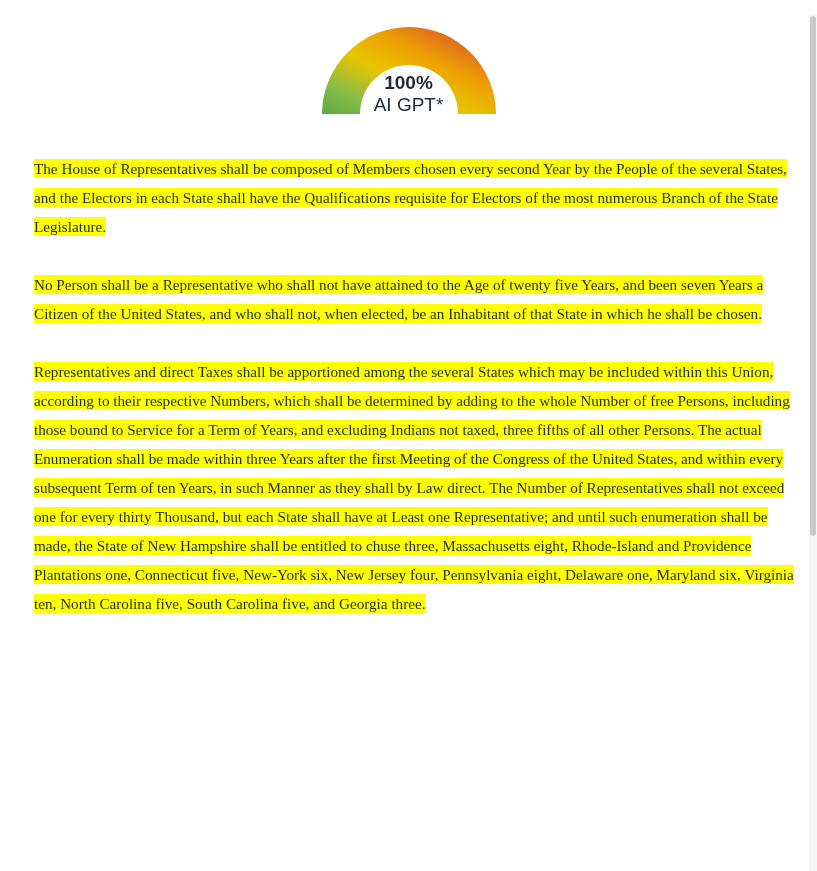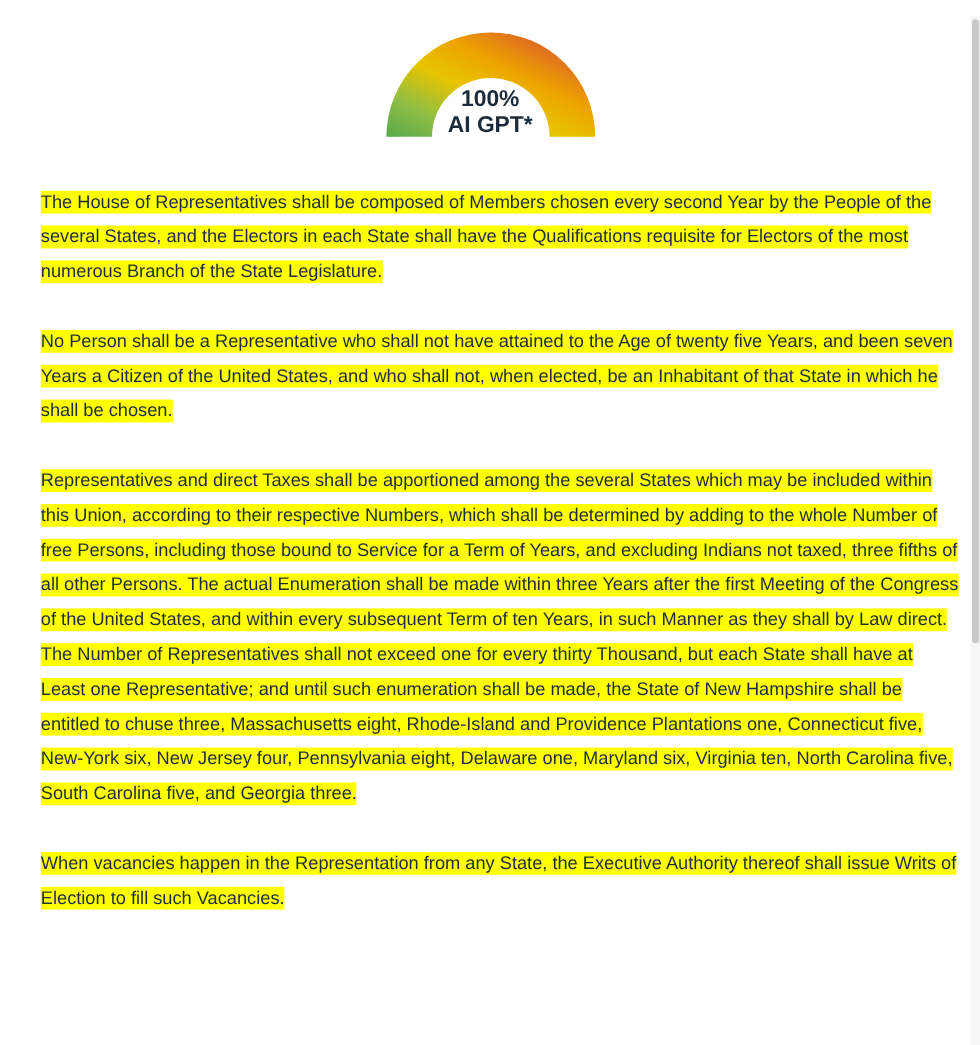--- a/index.html
+++ b/index.html
@@ -55,29 +55,30 @@
     line-height: 1.15;
     margin-top: 20px;
   }
   .gauge-pct {
     font-size: 19px;
     font-weight: bold;
     color: #1c2b39;
   }
   .gauge-sub {
     font-size: 19px;
-    font-weight: bold;
+    font-weight: normal;
     color: #1c2b39;
   }
 
   .text-body {
     margin: 36px 16px 0 34px;
     font-size: 15.2px;
     line-height: 29px;
     color: #1f2d3a;
+    font-family: Liberation Serif, serif;
   }
   .para {
     margin: 0 0 29px 0;
   }
   .para:last-child {
     margin-bottom: 0;
   }
   .hl {
     background: #ffff00;
     box-decoration-break: clone;
@@ -128,20 +129,19 @@
         <div class="gauge-pct">100%</div>
         <div class="gauge-sub">AI GPT*</div>
       </div>
     </div>
   </div>
 
   <div class="text-body">
     <p class="para"><span class="hl">The House of Representatives shall be composed of Members chosen every second Year by the People of the several States, and the Electors in each State shall have the Qualifications requisite for Electors of the most numerous Branch of the State Legislature.</span></p>
     <p class="para"><span class="hl">No Person shall be a Representative who shall not have attained to the Age of twenty five Years, and been seven Years a Citizen of the United States, and who shall not, when elected, be an Inhabitant of that State in which he shall be chosen.</span></p>
     <p class="para"><span class="hl">Representatives and direct Taxes shall be apportioned among the several States which may be included within this Union, according to their respective Numbers, which shall be determined by adding to the whole Number of free Persons, including those bound to Service for a Term of Years, and excluding Indians not taxed, three fifths of all other Persons. The actual Enumeration shall be made within three Years after the first Meeting of the Congress of the United States, and within every subsequent Term of ten Years, in such Manner as they shall by Law direct. The Number of Representatives shall not exceed one for every thirty Thousand, but each State shall have at Least one Representative; and until such enumeration shall be made, the State of New Hampshire shall be entitled to chuse three, Massachusetts eight, Rhode-Island and Providence Plantations one, Connecticut five, New-York six, New Jersey four, Pennsylvania eight, Delaware one, Maryland six, Virginia ten, North Carolina five, South Carolina five, and Georgia three.</span></p>
-    <p class="para"><span class="hl">When vacancies happen in the Representation from any State, the Executive Authority thereof shall issue Writs of Election to fill such Vacancies.</span></p>
   </div>
 
   <div class="scrollbar">
     <div class="scrollbar-thumb"></div>
   </div>
 
 </div>
 
 </body></html>

